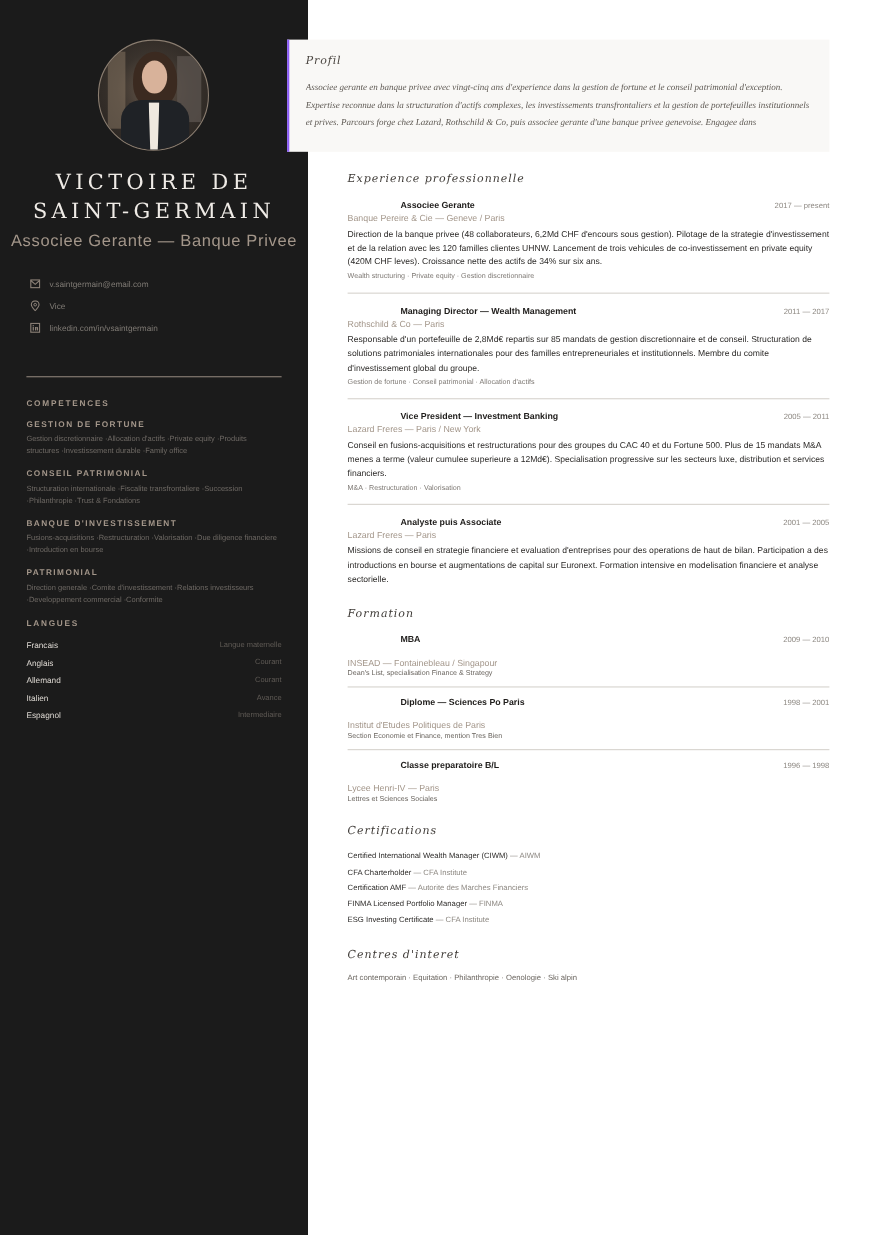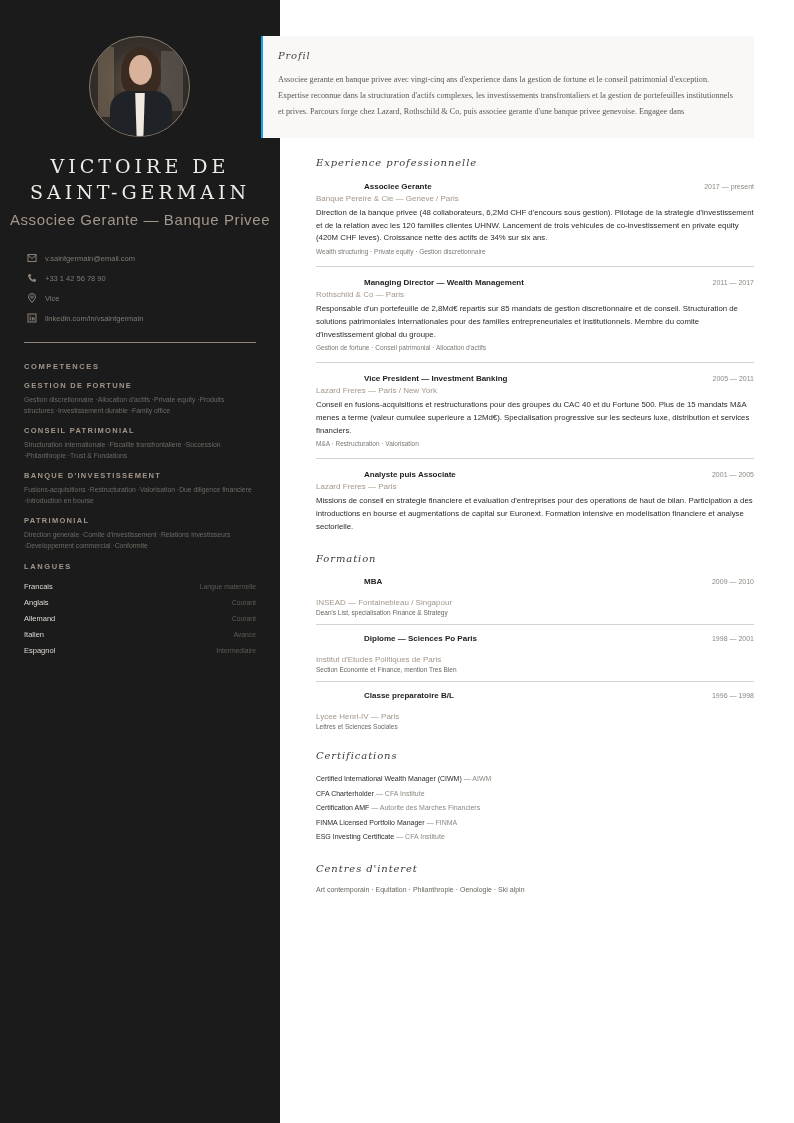--- a/index.html
+++ b/index.html
@@ -44,28 +44,28 @@
     .skill-cat { font-size: 7.5px; font-weight: bold; letter-spacing: 1.3px; color: #a3968a; margin-bottom: 4px; }
     .skill-list { font-size: 6.8px; line-height: 11px; color: #6e6964; margin-bottom: 10px; }
 
     .langs { position: absolute; left: 24px; top: 562px; width: 232px; }
     .lang { display: flex; justify-content: space-between; align-items: center; height: 15.8px; }
     .lang .l { font-size: 7.5px; color: #ddd8d2; }
     .lang .v { font-size: 6.8px; color: #5f5a55; }
 
     .profile {
       position: absolute; left: 261px; top: 36px; width: 493px; height: 102px;
-      background: #f9f8f6; border-left: 2px solid #0ea5e9; padding: 14px 16px 0 15px;
+      background: #f9f8f6; border-left: 2px solid #8b5cf6; padding: 14px 16px 0 15px;
     }
     .profile h2 {
       font-family: "DejaVu Serif", serif; font-style: italic; font-weight: normal;
       font-size: 10px; letter-spacing: 0.8px; color: #4a4540; margin-bottom: 11px;
     }
     .profile p {
-      font-family: "Liberation Serif", serif; 
+      font-family: "Liberation Serif", serif; font-style: italic;
       font-size: 8.2px; line-height: 16px; color: #5d5852; height: 48px; overflow: hidden;
     }
 
     .main { position: absolute; left: 316px; top: 157px; width: 438px; }
     .sec-h {
       font-family: "DejaVu Serif", serif; font-style: italic; font-weight: normal;
       font-size: 10px; letter-spacing: 0.9px; color: #3e3a36;
     }
     .job { padding-top: 0; }
     .row { display: flex; justify-content: space-between; align-items: baseline; margin-left: 48px; }
@@ -105,28 +105,20 @@
 
   <div class="contacts">
     <div class="contact">
       <span class="ico">
         <svg viewBox="0 0 10 10">
             <rect x="1" y="1.5" width="8" height="7" fill="none" stroke="#8d8278" stroke-width="1"></rect>
             <path d="M1 2 L5 5.5 L9 2" fill="none" stroke="#8d8278" stroke-width="1"></path>
           </svg>
       </span>
       <span class="txt">v.saintgermain@email.com</span>
-    </div>
-    <div class="contact">
-      <span class="ico">
-        <svg viewBox="0 0 10 10">
-            <path d="M2 1 L3.5 1 L4.2 3 L3.2 4 Q4.3 6 6 6.8 L7 5.8 L9 6.5 L9 8 Q8.5 9 7.5 9 Q2 8 1 2.5 Q1 1.5 2 1 Z" fill="#8d8278"></path>
-          </svg>
-      </span>
-      <span class="txt">+33 1 42 56 78 90</span>
     </div>
     <div class="contact">
       <span class="ico">
         <svg viewBox="0 0 10 10">
             <path d="M5 9.5 Q1.5 5.5 1.5 4 A3.5 3.5 0 0 1 8.5 4 Q8.5 5.5 5 9.5 Z" fill="none" stroke="#8d8278" stroke-width="1"></path>
             <circle cx="5" cy="4" r="1.2" fill="none" stroke="#8d8278" stroke-width="0.9"></circle>
           </svg>
       </span>
       <span class="txt">Vice</span>
     </div>

